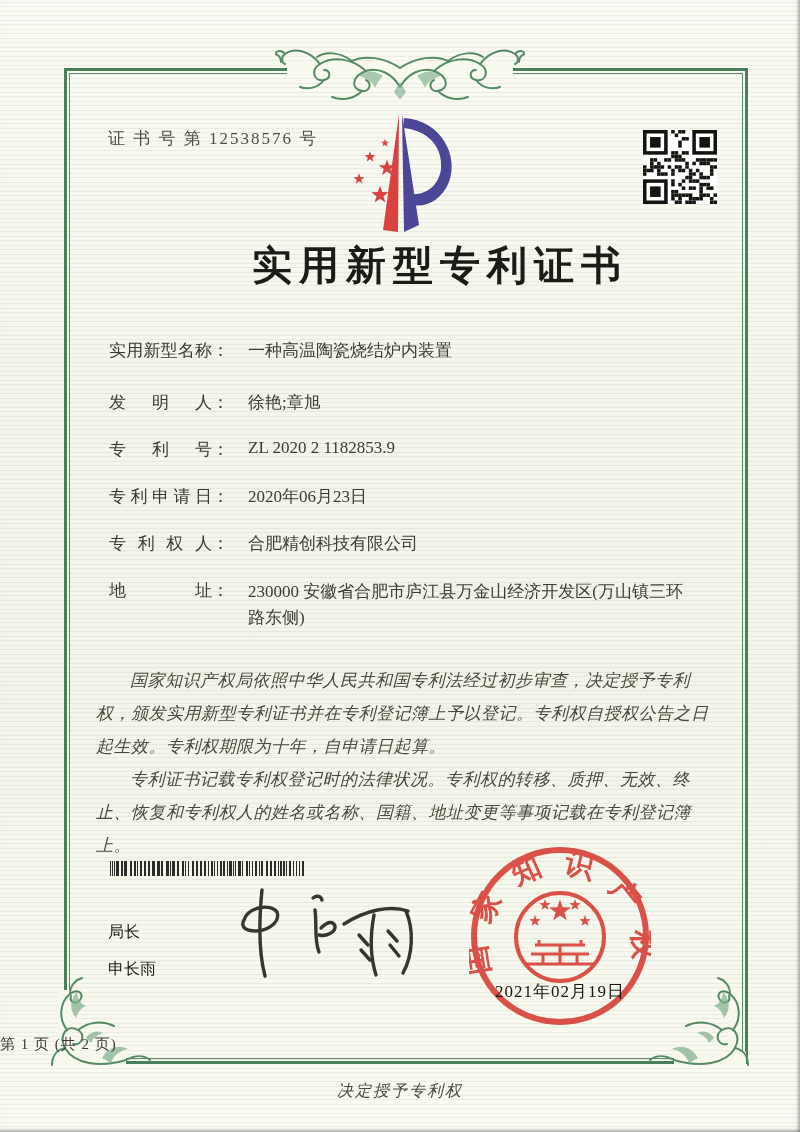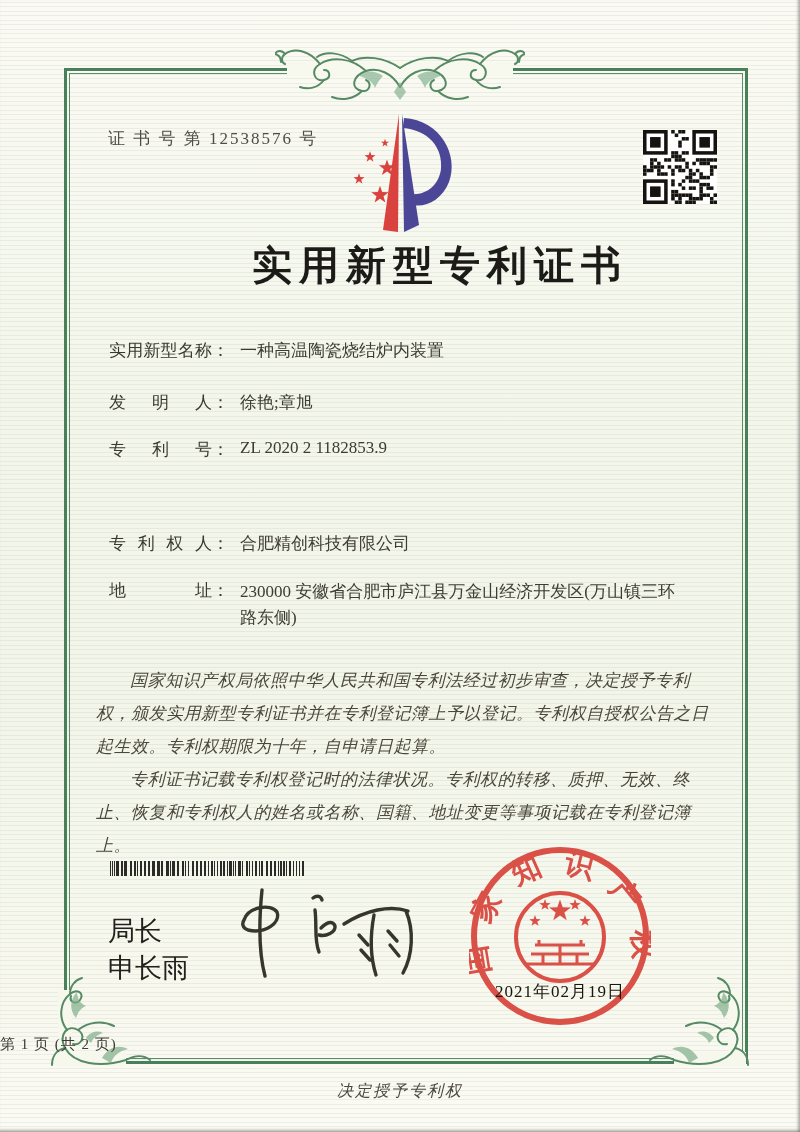--- a/index.html
+++ b/index.html
@@ -13,27 +13,27 @@
   .frame{position:absolute;left:64px;top:68px;width:678px;height:990px;border:3px solid #47805a;}
   .frame .inner{position:absolute;left:2px;top:2px;right:2px;bottom:2px;border:1px solid #5b8c6b;}
   .orn{position:absolute;pointer-events:none;}
   .cert-no{position:absolute;left:108px;top:127px;font-size:17px;letter-spacing:2px;color:#4f4c44;}
   .logo{position:absolute;left:340px;top:108px;width:130px;height:132px;}
   .qr{position:absolute;left:643px;top:130px;width:74px;height:74px;}
   .title{position:absolute;left:0;top:238px;width:800px;text-align:center;font-size:40px;font-weight:bold;letter-spacing:7px;color:#1c1b18;padding-left:40px;}
   .frow{position:absolute;left:109px;width:640px;font-size:17px;color:#3a382f;white-space:nowrap;}
   .flabel{display:inline-block;width:103px;text-align:justify;text-align-last:justify;vertical-align:top;}
   .fcolon{display:inline-block;vertical-align:top;}
-  .fvalue{display:inline-block;margin-left:11px;vertical-align:top;color:#3d3b33;}
+  .fvalue{display:inline-block;margin-left:19px;vertical-align:top;color:#3d3b33;}
   .fvalue.wrap{white-space:normal;width:436px;line-height:26px;}
   .grant2{position:absolute;left:295px;top:0;}
   .body-text{position:absolute;left:96px;top:664px;width:616px;font-size:17px;line-height:33px;color:#4b473c;font-style:italic;letter-spacing:.5px;}
   .body-text p{margin:0;text-indent:2em;}
   .barcode{position:absolute;left:110px;top:861px;width:197px;height:15px;}
-  .director{position:absolute;left:108px;top:913px;font-family:"Liberation Sans","DejaVu Sans",sans-serif;font-size:27px;color:#22211d;line-height:37px;}
+  .director{position:absolute;left:108px;top:913px;font-family:"Liberation Sans","DejaVu Sans",sans-serif;font-size:16px;color:#22211d;line-height:37px;}
   .signature{position:absolute;left:218px;top:878px;width:205px;height:108px;}
   .seal{position:absolute;left:469px;top:845px;width:182px;height:182px;opacity:.93;}
   .seal-date{position:absolute;left:469px;top:980px;width:182px;text-align:center;font-size:17px;color:#17160f;letter-spacing:1px;}
   .page-num{position:absolute;left:0;top:1035px;width:800px;text-align:left;font-size:15px;color:#3d3b33;letter-spacing:1px;}
   .back-note{position:absolute;left:0;top:1081px;width:800px;text-align:center;font-size:16px;font-style:italic;color:#4a473d;letter-spacing:2px;}
 </style>
 </head>
 <body>
 
 <div class="paper">
@@ -248,20 +248,23 @@
 
   <div class="frow" style="top:339px;">
     <span class="flabel">实用新型名称</span><span class="fcolon">：</span><span class="fvalue">一种高温陶瓷烧结炉内装置</span>
   </div>
   <div class="frow" style="top:391px;">
     <span class="flabel">发明人</span><span class="fcolon">：</span><span class="fvalue">徐艳;章旭</span>
   </div>
   <div class="frow" style="top:438px;">
     <span class="flabel">专利号</span><span class="fcolon">：</span><span class="fvalue">ZL 2020 2 1182853.9</span>
   </div>
+  <div class="frow" style="top:485px;">
+    <span class="flabel">专利申请日</span><span class="fcolon">：</span><span class="fvalue">2020年06月23日</span>
+  </div>
   <div class="frow" style="top:532px;">
     <span class="flabel">专利权人</span><span class="fcolon">：</span><span class="fvalue">合肥精创科技有限公司</span>
   </div>
   <div class="frow" style="top:579px;">
     <span class="flabel">地址</span><span class="fcolon">：</span><span class="fvalue wrap">230000 安徽省合肥市庐江县万金山经济开发区(万山镇三环路东侧)</span>
   </div>
 
   <div class="body-text">
     <p>国家知识产权局依照中华人民共和国专利法经过初步审查，决定授予专利权，颁发实用新型专利证书并在专利登记簿上予以登记。专利权自授权公告之日起生效。专利权期限为十年，自申请日起算。</p>
     <p>专利证书记载专利权登记时的法律状况。专利权的转移、质押、无效、终止、恢复和专利权人的姓名或名称、国籍、地址变更等事项记载在专利登记簿上。</p>

